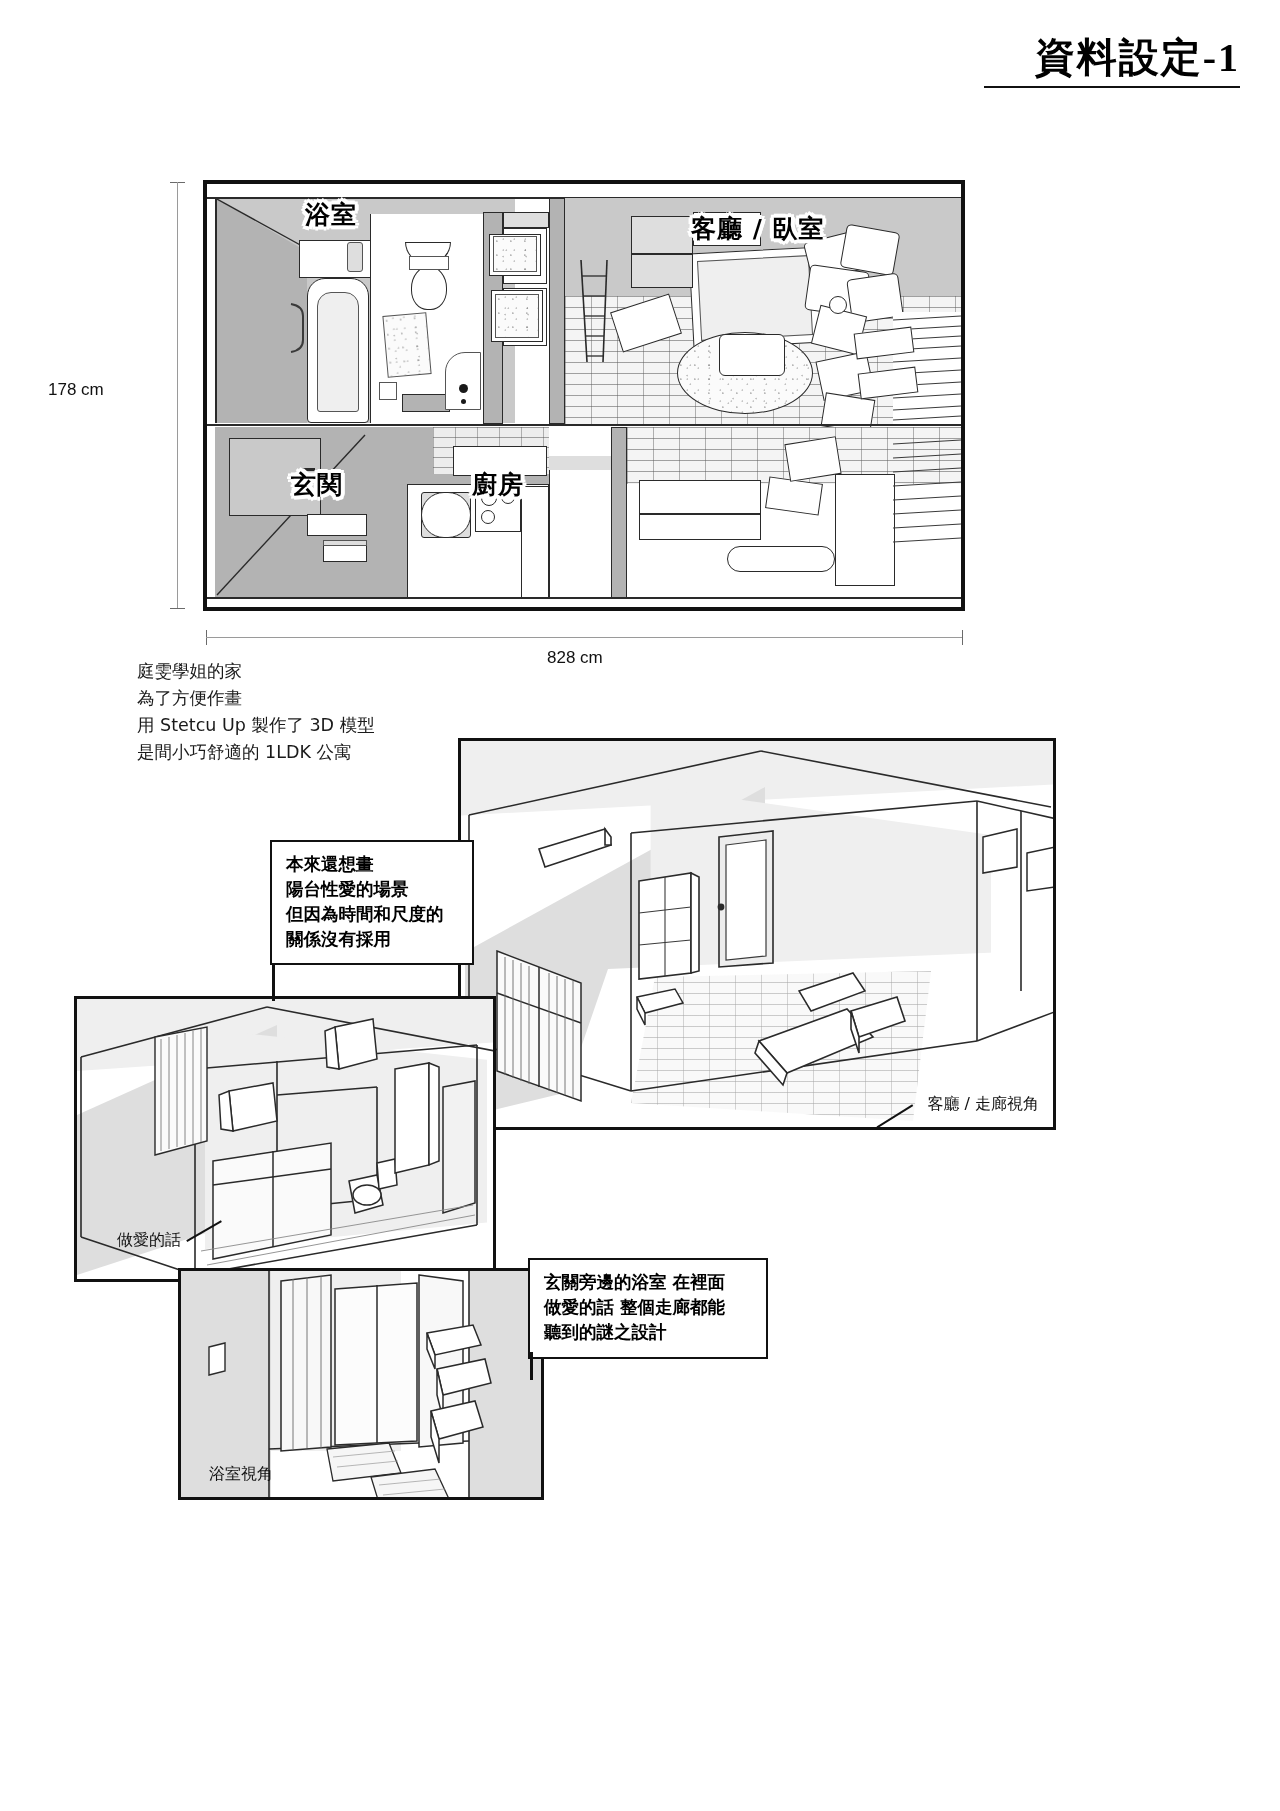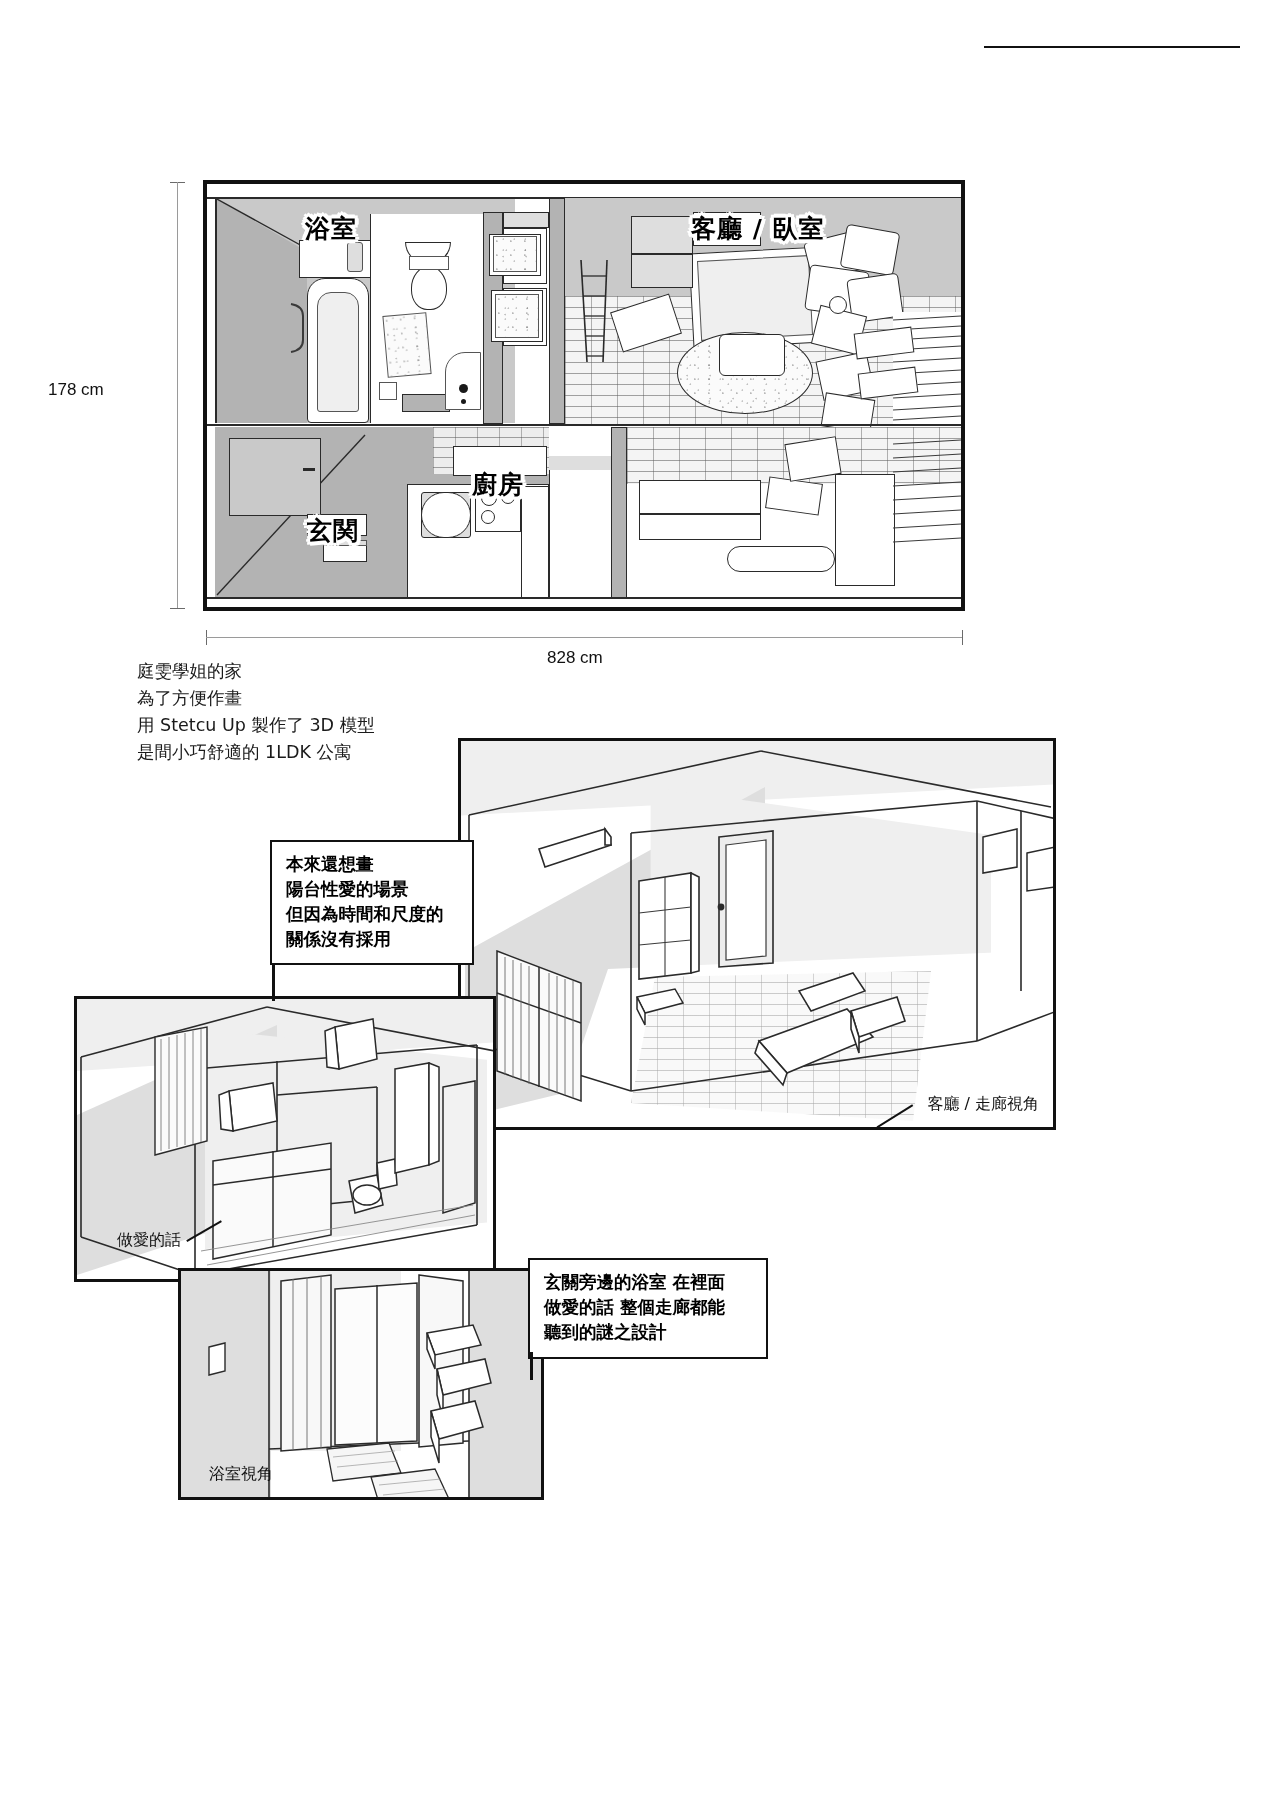--- a/index.html
+++ b/index.html
@@ -174,20 +174,21 @@
     position: absolute;
     background: #111;
     height: 1.5px;
     z-index: 54;
   }
 </style>
 </head>
 <body>
 
 <div id="page-title-wrap">
+  <div id="page-title">資料設定-1</div>
   <div id="title-rule"></div>
 </div>
 
 <div id="plan-block">
 
   <div class="dim-cap-h" style="left:170px; top:2px;"></div>
   <div class="dim-line-v" style="left:177px; top:2px; height:427px;"></div>
   <div class="dim-cap-h" style="left:170px; top:428px;"></div>
   <div class="dim-text" style="left:48px; top:200px;">178 cm</div>
 
@@ -357,23 +358,23 @@
             <line x1="0" y1="80" x2="68" y2="76"></line>
           <line x1="0" y1="94" x2="68" y2="90"></line>
             <line x1="0" y1="108" x2="68" y2="104"></line>
         </g>
       </svg>
     </div>
 
     <div class="sh wht" style="left:0; top:414px; width:754px; height:18px;"></div>
     <div class="sh ln" style="left:0; top:413px; width:754px; height:1.6px;"></div>
 
-    <div class="room-label" style="left:98px; top:28px;">浴室</div>
+    <div class="room-label" style="left:98px; top:14px;">浴室</div>
     <div class="room-label" style="left:484px; top:28px;">客廳 / 臥室</div>
-    <div class="room-label" style="left:100px; top:284px;margin-top:46px;">玄関</div>
+    <div class="room-label" style="left:84px; top:284px;">玄関</div>
     <div class="room-label" style="left:265px; top:284px;">廚房</div>
   </div>
 </div>
 
 <div id="plan-caption">庭雯學姐的家
 為了方便作畫
 用 Stetcu Up 製作了 3D 模型
 是間小巧舒適的 1LDK 公寓</div>
 
 <div class="bubble" style="left:270px; top:840px; width:204px;">本來還想畫

